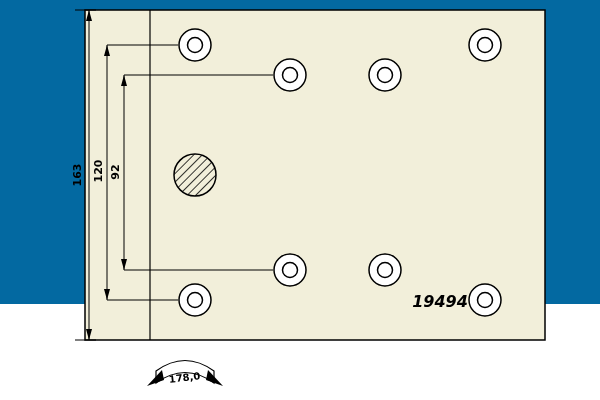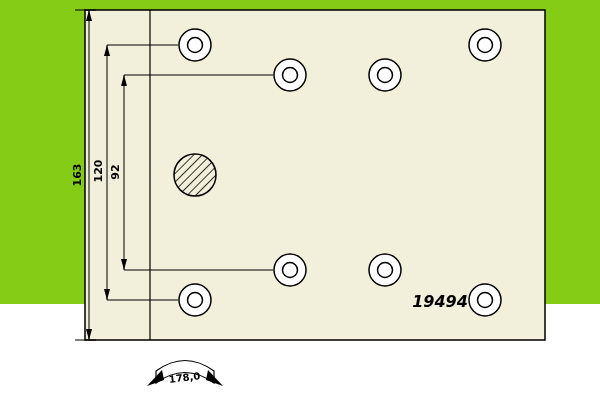--- a/index.html
+++ b/index.html
@@ -8,21 +8,21 @@
     background: #ffffff;
     width: 600px;
     height: 400px;
     overflow: hidden;
     font-family: "DejaVu Sans", sans-serif;
   }
   .stage {
     position: relative;
     width: 600px;
     height: 304px;
-    background: #84cc16;
+    background: #0369a1;
   }
   svg text {
     font-family: "DejaVu Sans", "Liberation Sans", sans-serif;
     fill: #000000;
   }
   .dim-label {
     font-size: 11px;
     font-weight: bold;
   }
   .part-number {

